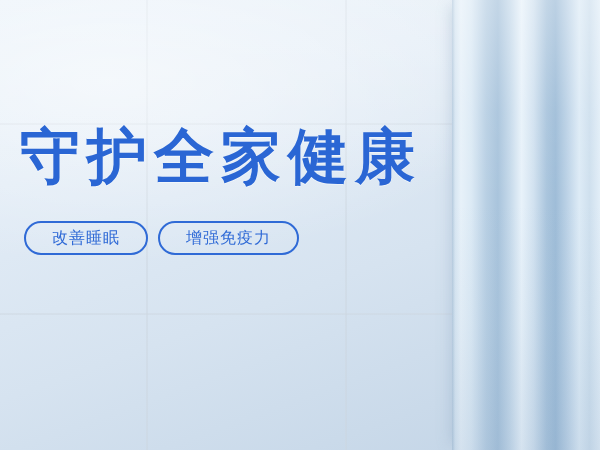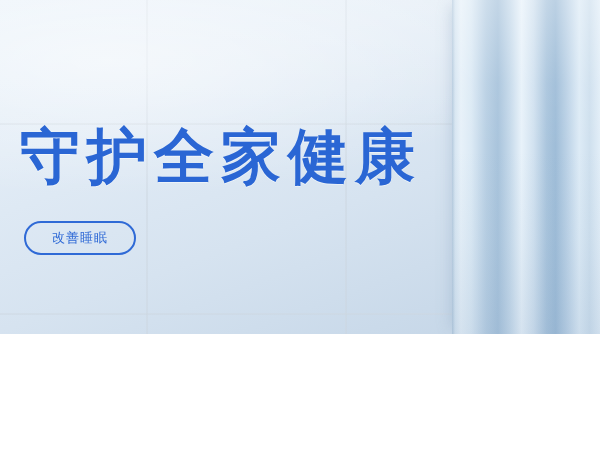--- a/index.html
+++ b/index.html
@@ -8,21 +8,21 @@
     padding: 0;
     background: #ffffff;
   }
   body {
     font-family: "Liberation Sans", "DejaVu Sans", sans-serif;
   }
 
   .banner {
     position: relative;
     width: 600px;
-    height: 334px;
+    height: 450px;
     overflow: hidden;
     background: linear-gradient(160deg, #e6f0f9 0%, #e2ecf6 28%, #d6e3f0 60%, #c2d4e6 100%);
     font-family: Liberation Serif, serif;
   }
 
   
   .tile-layer {
     position: absolute;
     inset: 0;
     pointer-events: none;
@@ -125,21 +125,21 @@
     display: flex;
     align-items: center;
     gap: 10px;
   }
   .pill {
     box-sizing: border-box;
     height: 34px;
     border: 2px solid #2f6ad6;
     border-radius: 17px;
     color: #2f6ad6;
-    font-size: 13px;
+    font-size: 16px;
     line-height: 30px;
     letter-spacing: 1px;
     padding: 0 26px;
     white-space: nowrap;
     background: transparent;
     display: flex;
     align-items: center;
     justify-content: center;
   }
 </style>
@@ -158,15 +158,16 @@
 
   <div class="column">
     <div class="column-edge"></div>
     <div class="column-vert-shade"></div>
   </div>
 
   <div class="headline">守护全家健康</div>
 
   <div class="pill-row">
     <div class="pill">改善睡眠</div>
+    <div class="pill">增强免疫力</div>
   </div>
 
 </div>
 
 </body></html>

